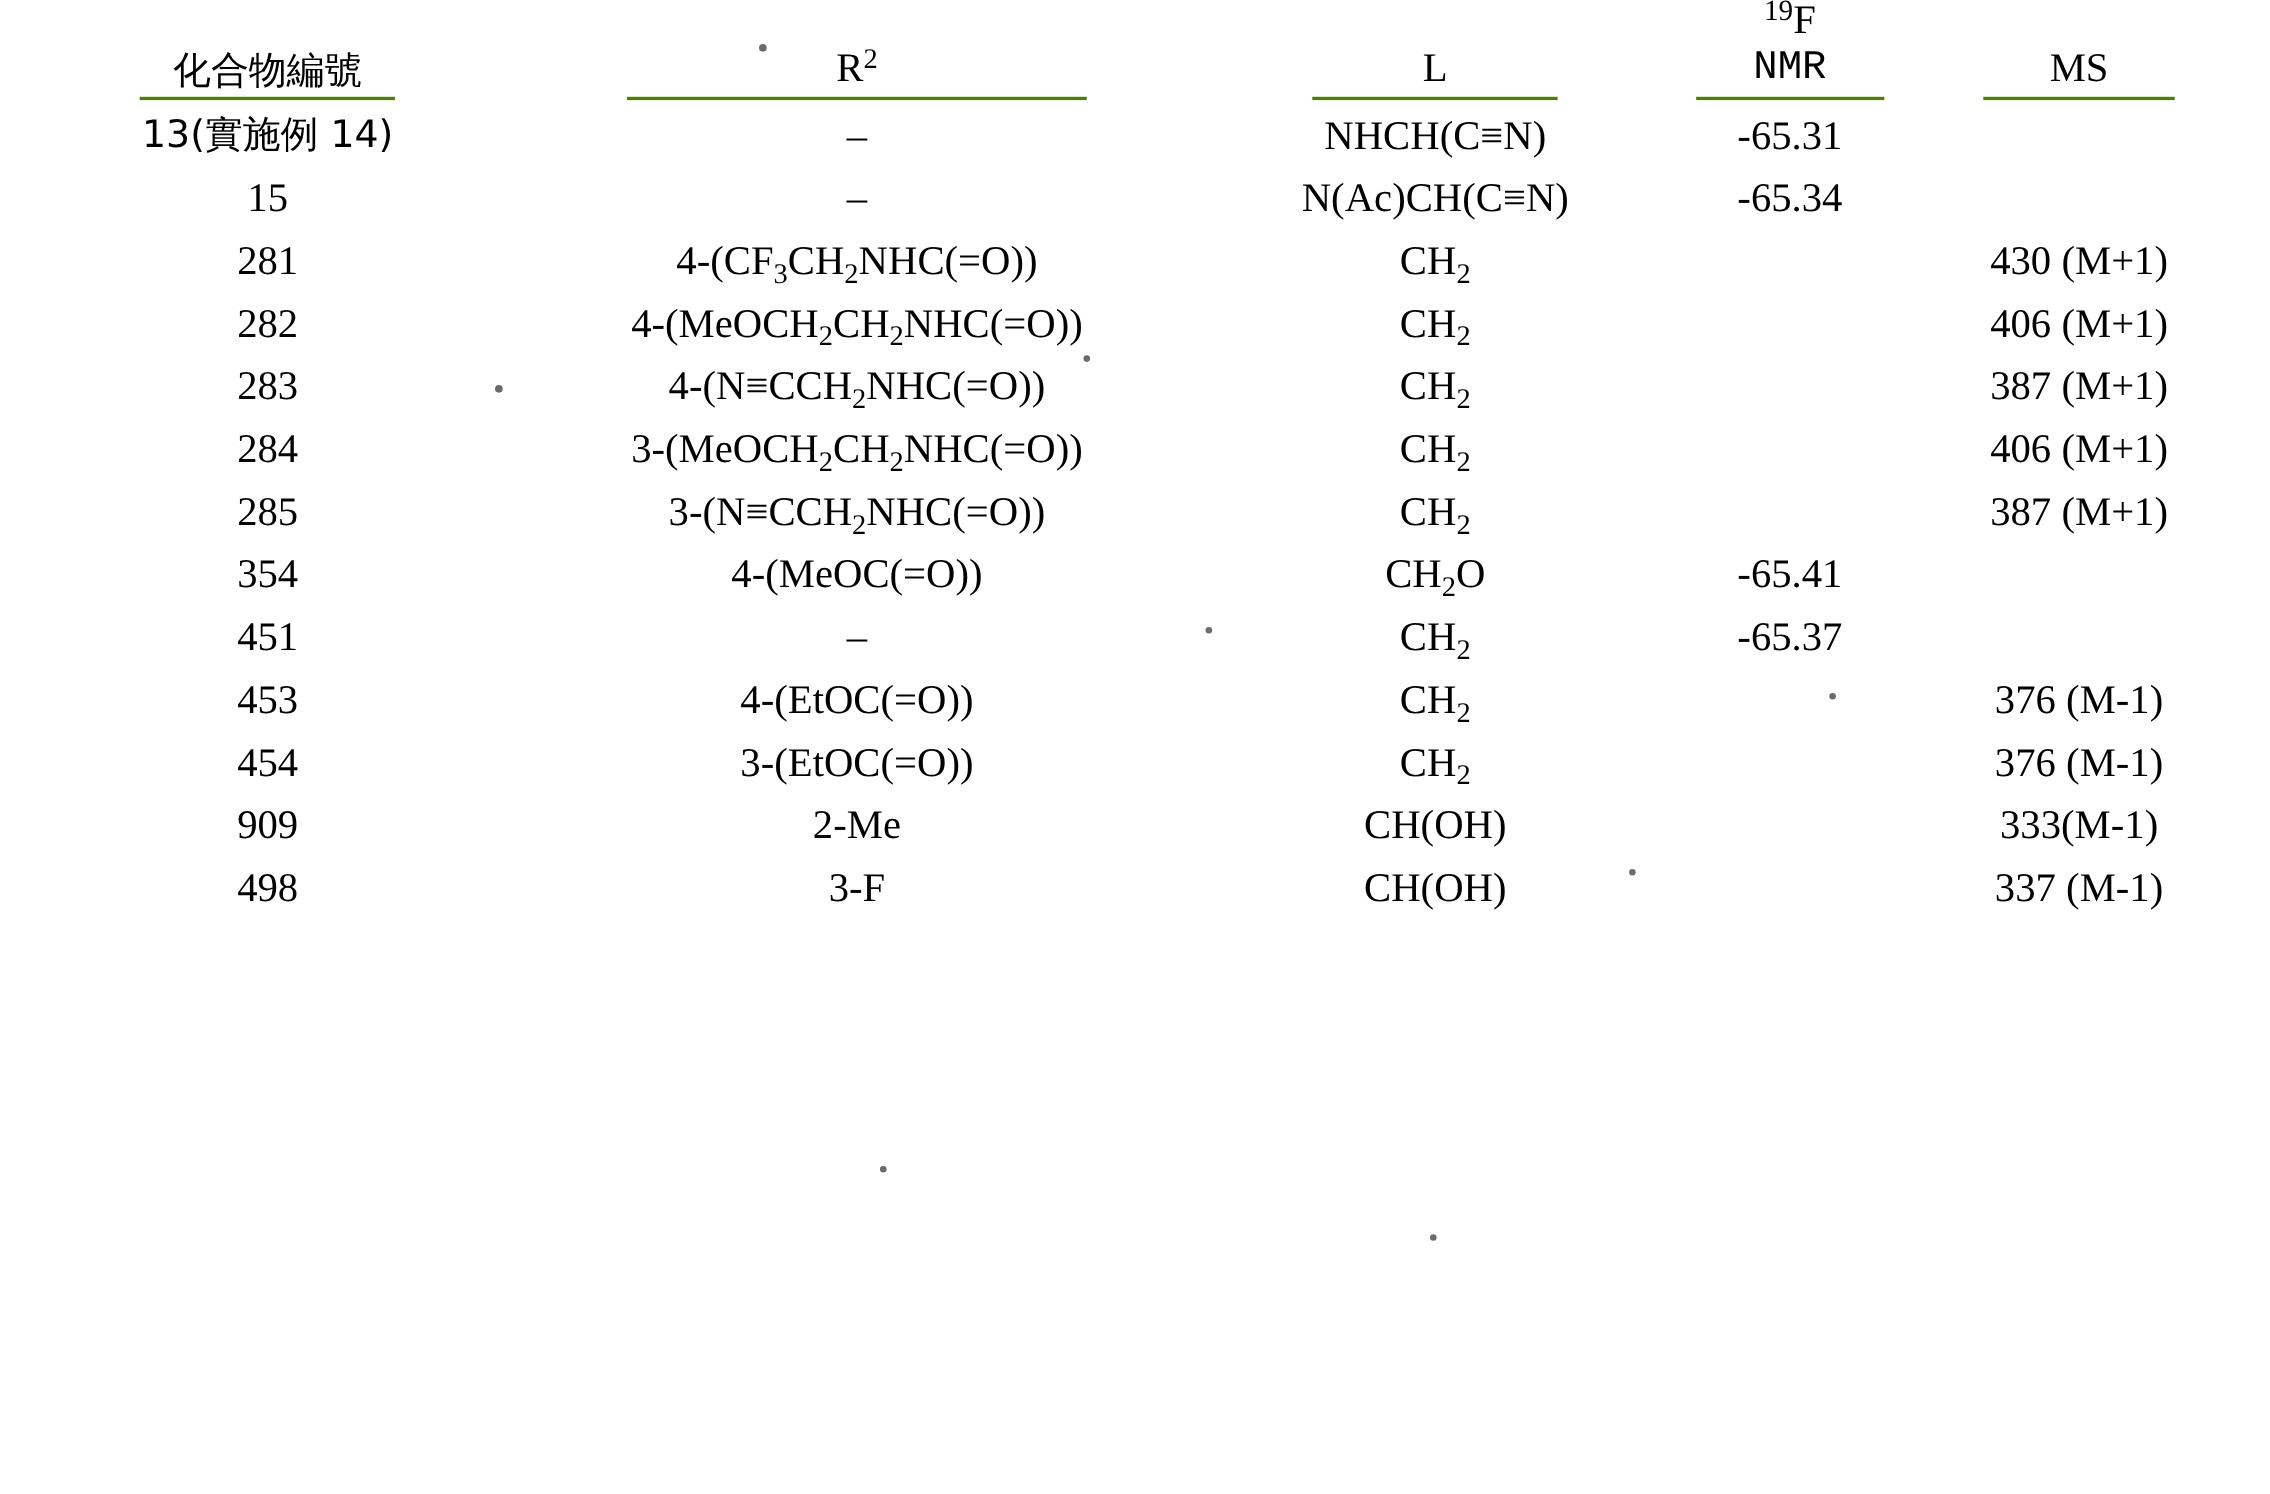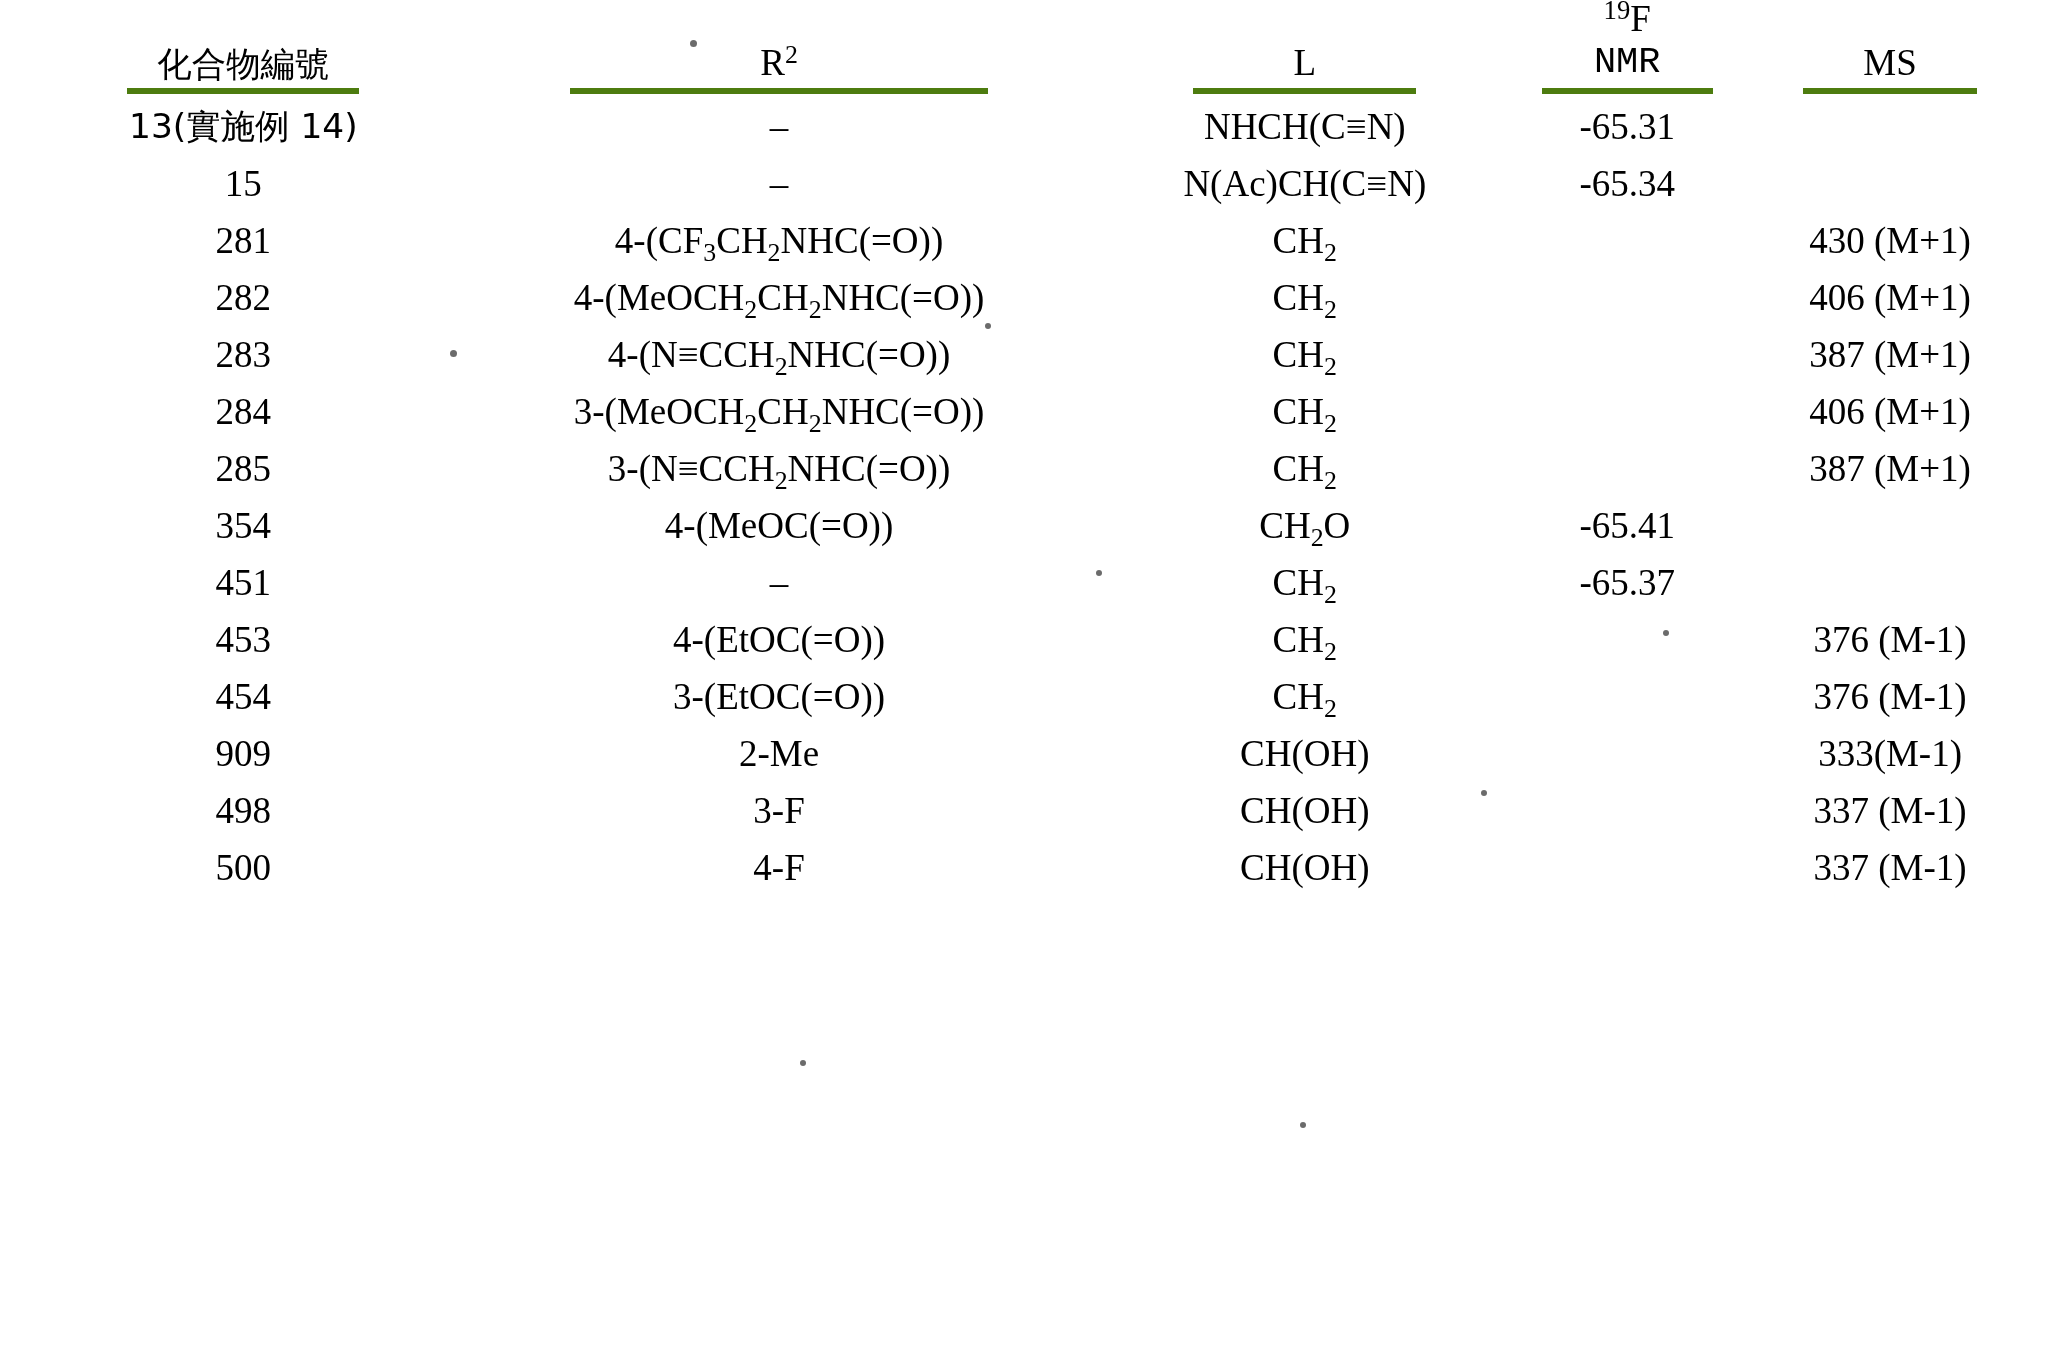--- a/index.html
+++ b/index.html
@@ -35,21 +35,21 @@
 
   thead th {
     font-weight: normal;
     text-align: center;
     vertical-align: bottom;
     padding: 0 0 4px 0;
     line-height: 1.12;
   }
   thead th .hdr-inner {
     display: inline-block;
-    border-bottom: 6px solid #4d7c0f;
+    border-bottom: 3px solid #4d7c0f;
     padding: 0 6px 5px 6px;
     white-space: nowrap;
   }
   thead th.h-id .hdr-inner   { padding-left: 30px; padding-right: 30px; }
   thead th.h-r2 .hdr-inner   { padding-left: 190px; padding-right: 190px; }
   thead th.h-l  .hdr-inner   { padding-left: 100px; padding-right: 100px; }
   thead th.h-nmr .hdr-inner  { padding-left: 52px; padding-right: 52px; font-family: Liberation Mono, monospace; }
   thead th.h-ms .hdr-inner   { padding-left: 60px; padding-right: 60px; }
 
   thead th.h-nmr {
@@ -222,22 +222,15 @@
           <td></td>
           <td>333(M-1)</td>
         </tr>
         <tr>
           <td>498</td>
           <td>3-F</td>
           <td>CH(OH)</td>
           <td></td>
           <td>337 (M-1)</td>
         </tr>
-        <tr>
-          <td>500</td>
-          <td>4-F</td>
-          <td>CH(OH)</td>
-          <td></td>
-          <td>337 (M-1)</td>
-        </tr>
       </tbody>
   </table>
 </div>
 
 </body></html>

